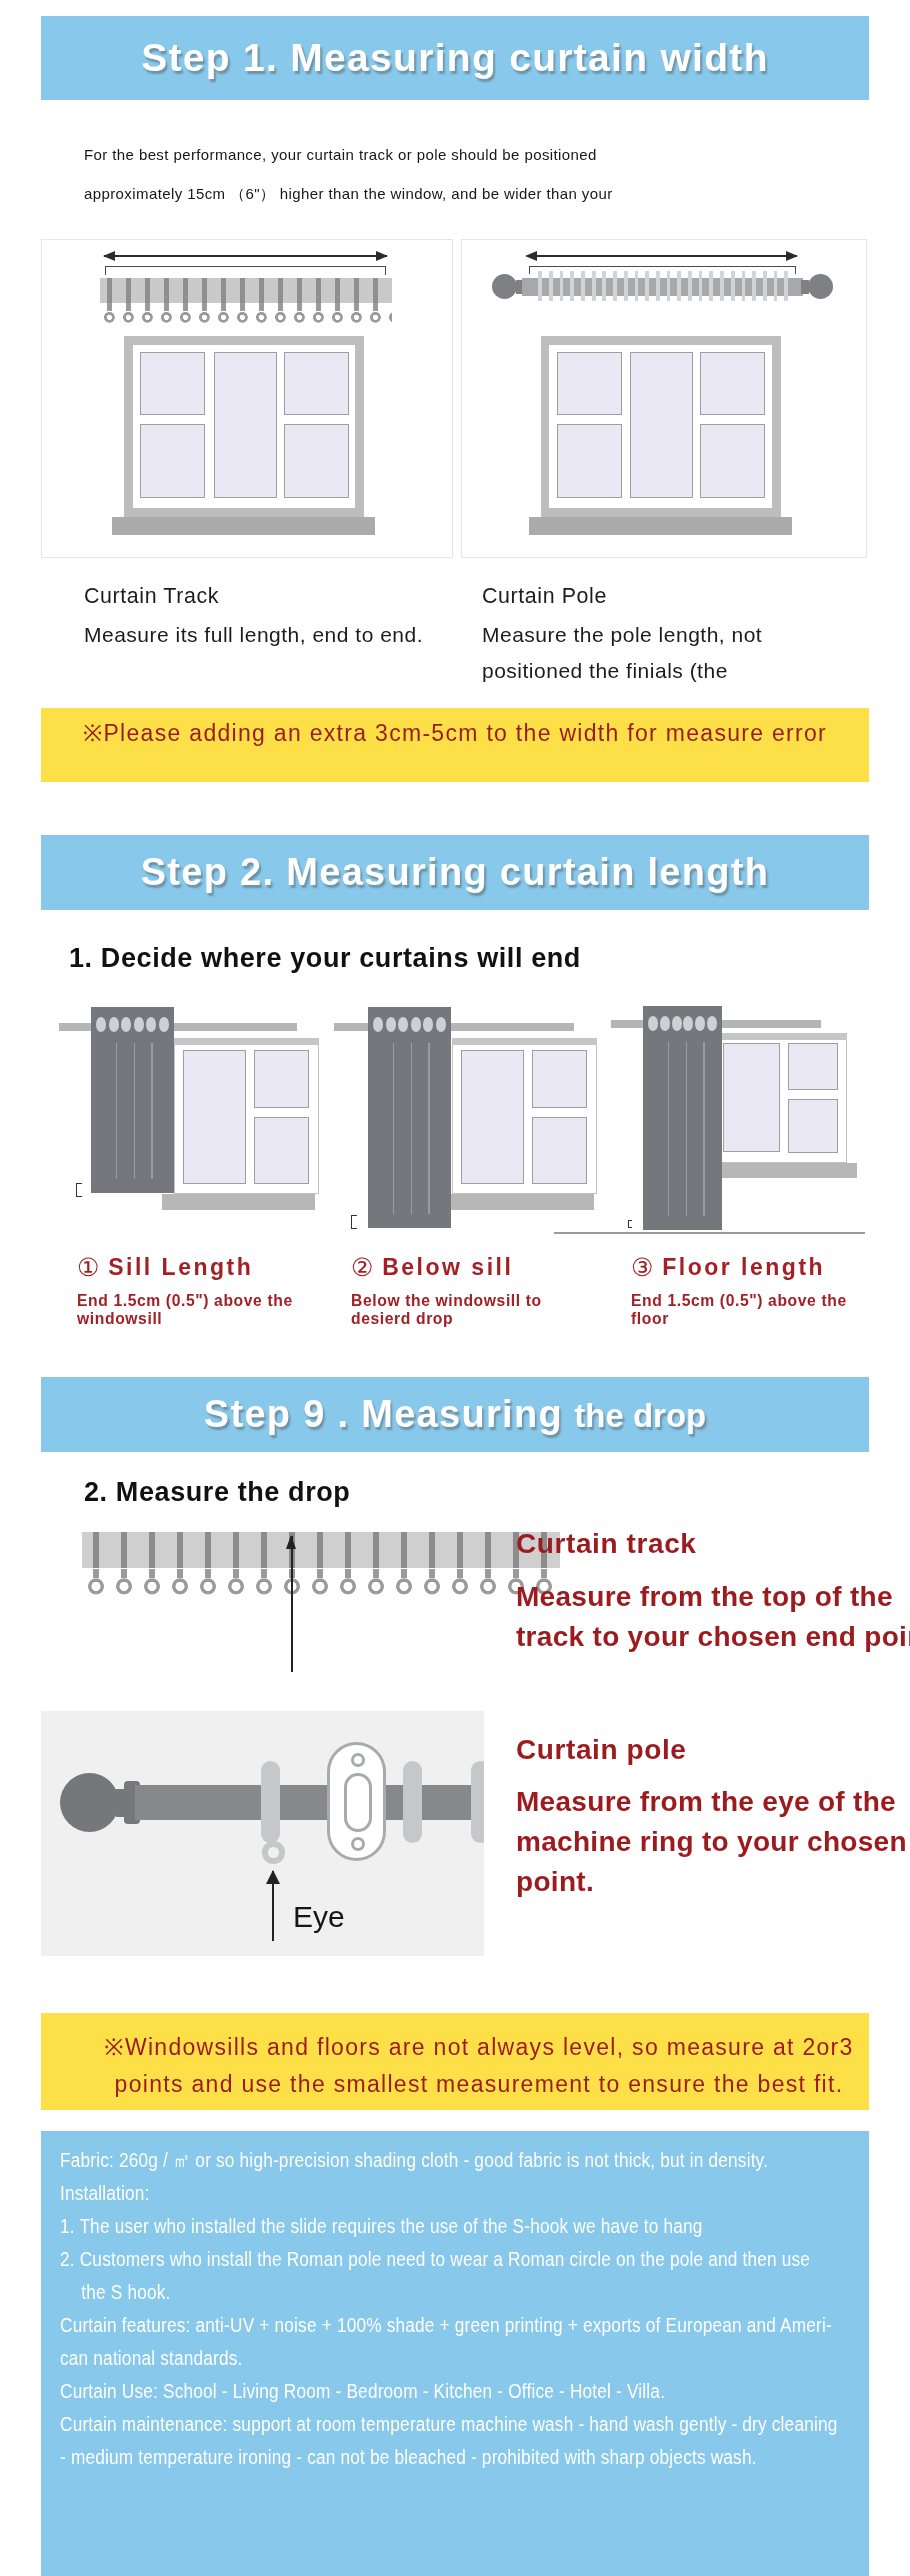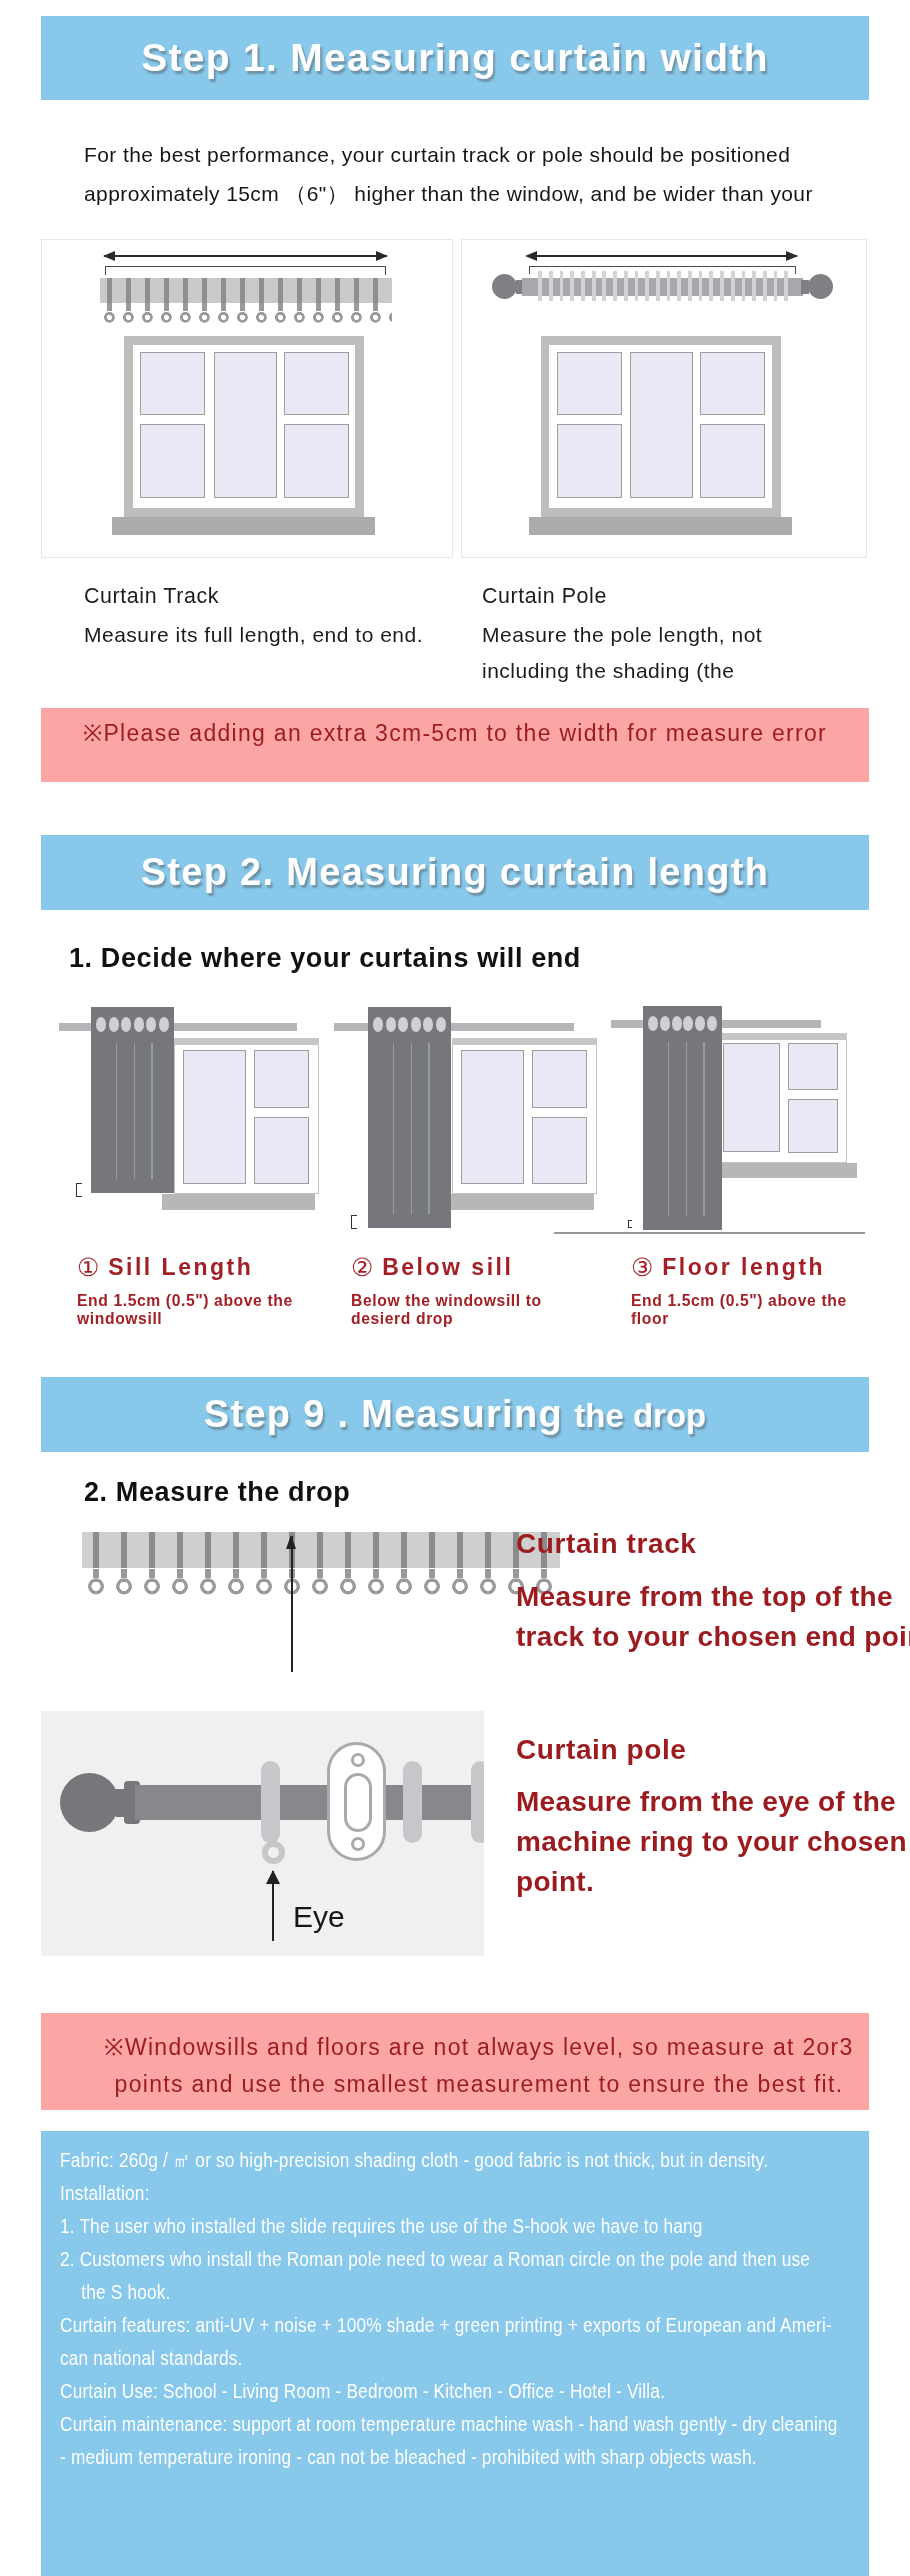--- a/index.html
+++ b/index.html
@@ -23,21 +23,21 @@
   .band1 { margin-top:15.7px; height:84px; }
   .band1 .band-title { font-size:39px; }
   .band2 { margin-top:53px; height:75px; }
   .band2 .band-title { font-size:38px; }
   .band3 { margin-top:49px; height:75px; }
   .band3 .band-title { font-size:38px; }
   .band-title .sub { font-size:33px; letter-spacing:0; margin-left:11.3px; }
 
   
   .intro { margin-top:35px; padding-left:43px; color:#171717; }
-  .intro div { font-size:21px; line-height:39px; letter-spacing:0.4px; white-space:nowrap; }
+  .intro div { font-size:15px; line-height:39px; letter-spacing:0.4px; white-space:nowrap; }
 
   
   .figs1 { margin-top:26.4px; display:flex; gap:7.5px; }
   .fig1 { position:relative; background:#fff; border:0.6px solid #e6e6e6; height:319px; }
   .fig1.a { width:412px; }
   .fig1.b { width:406px; }
 
   .h-arrow { position:absolute; height:1.9px; background:#2b2b2b; }
   .h-arrow:before, .h-arrow:after { content:""; position:absolute; top:-4.4px; border-top:5px solid transparent; border-bottom:5px solid transparent; }
   .h-arrow:before { left:-1.3px;  border-right:12.6px solid #2b2b2b; }
@@ -59,21 +59,21 @@
   .sill { position:absolute; background:#ababab; }
 
   
   .caps1 { margin-top:22.6px; display:flex; color:#1c1c1c; }
   .caps1 .c1 { margin-left:43px; width:353px; }
   .caps1 .c2 { margin-left:45px; width:352px; }
   .caps1 .t { font-size:21.4px; letter-spacing:0.6px; line-height:30px; }
   .caps1 .b { font-size:21px; letter-spacing:0.5px; line-height:36px; margin-top:6px; }
 
   
-  .note { background:#fca5a5; text-align:center; color:#9b1b1f; }
+  .note { background:#fde047; text-align:center; color:#9b1b1f; }
   .note div { font-size:23px; letter-spacing:1.3px; line-height:37px; white-space:nowrap; }
   .note1 { margin-top:19px; height:74px; padding-top:7.5px; }
   .note2 { margin-top:57px; height:97px; padding-top:16.4px;padding-left:48px; }
 
   
   .h-black { font-size:27px; font-weight:bold; color:#111; letter-spacing:0.6px; }
   .h1s2 { margin-top:33px; padding-left:28px; }
   .h2s3 { margin-top:25px; padding-left:43px; }
 
   .row2 { margin-top:30px; display:flex; }
@@ -187,21 +187,21 @@
   </div>
 
   <div class="caps1">
     <div class="c1">
       <div class="t">Curtain Track</div>
       <div class="b">Measure its full length, end to end.</div>
     </div>
     <div class="c2">
       <div class="t">Curtain Pole</div>
       <div class="b">Measure the pole length, not</div>
-      <div class="b" style="margin-top:0;">including the shading (the</div>
+      <div class="b" style="margin-top:0;">positioned the finials (the</div>
     </div>
   </div>
 
   <div class="note note1">
     <div>※Please adding an extra 3cm-5cm to the width for measure error</div>
   </div>
 
   <div class="band band2">
     <div class="band-title">Step 2. Measuring curtain length</div>
   </div>

